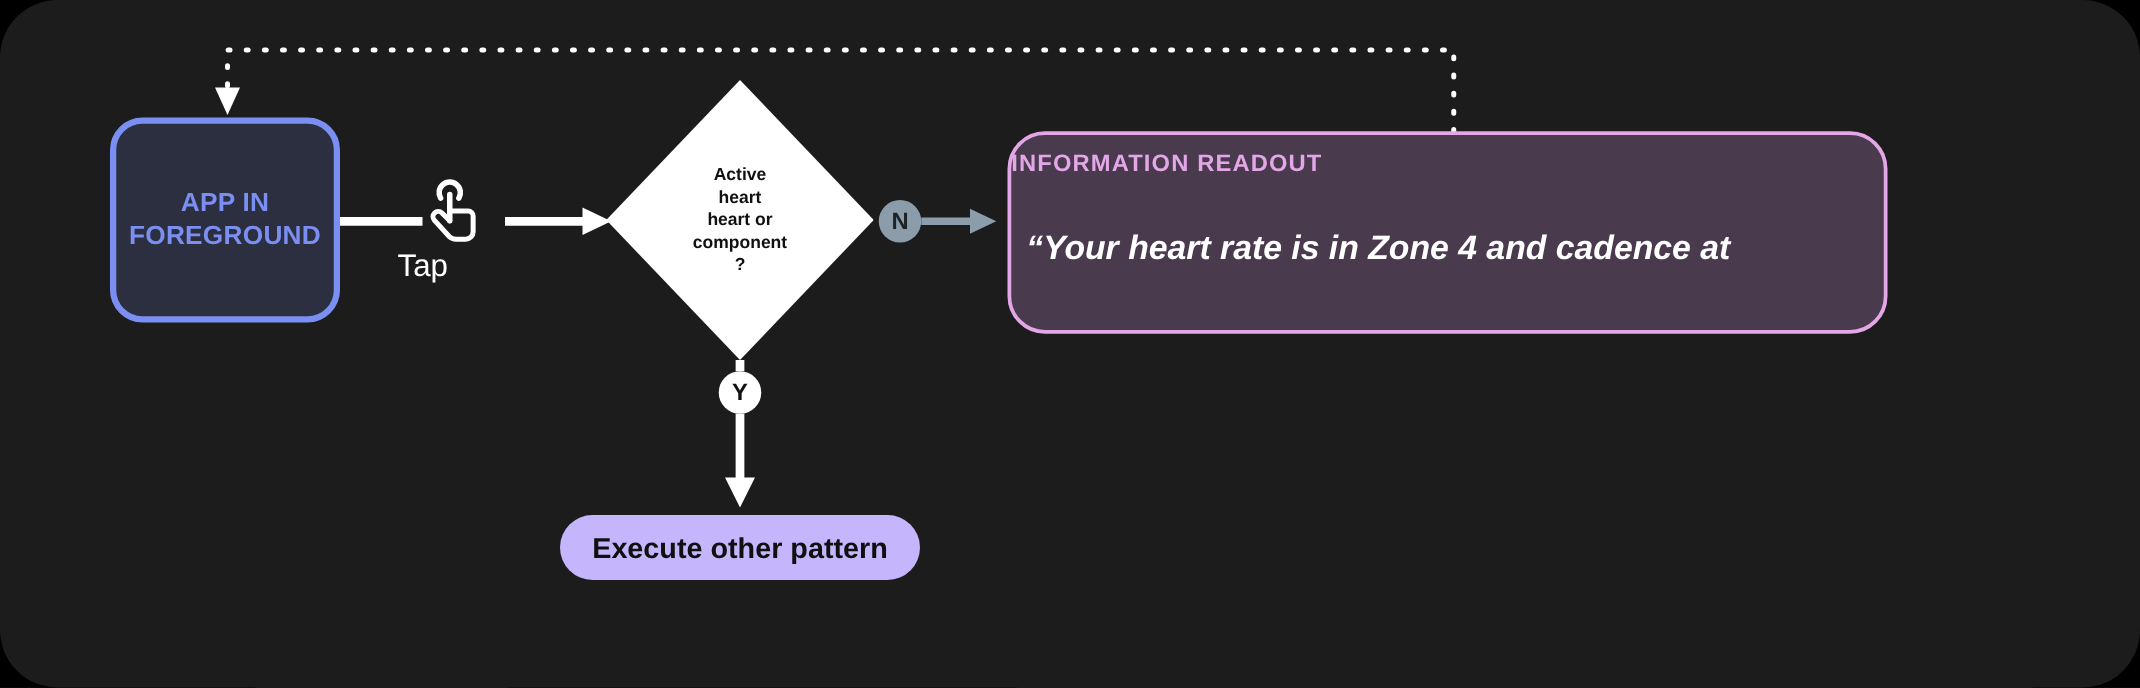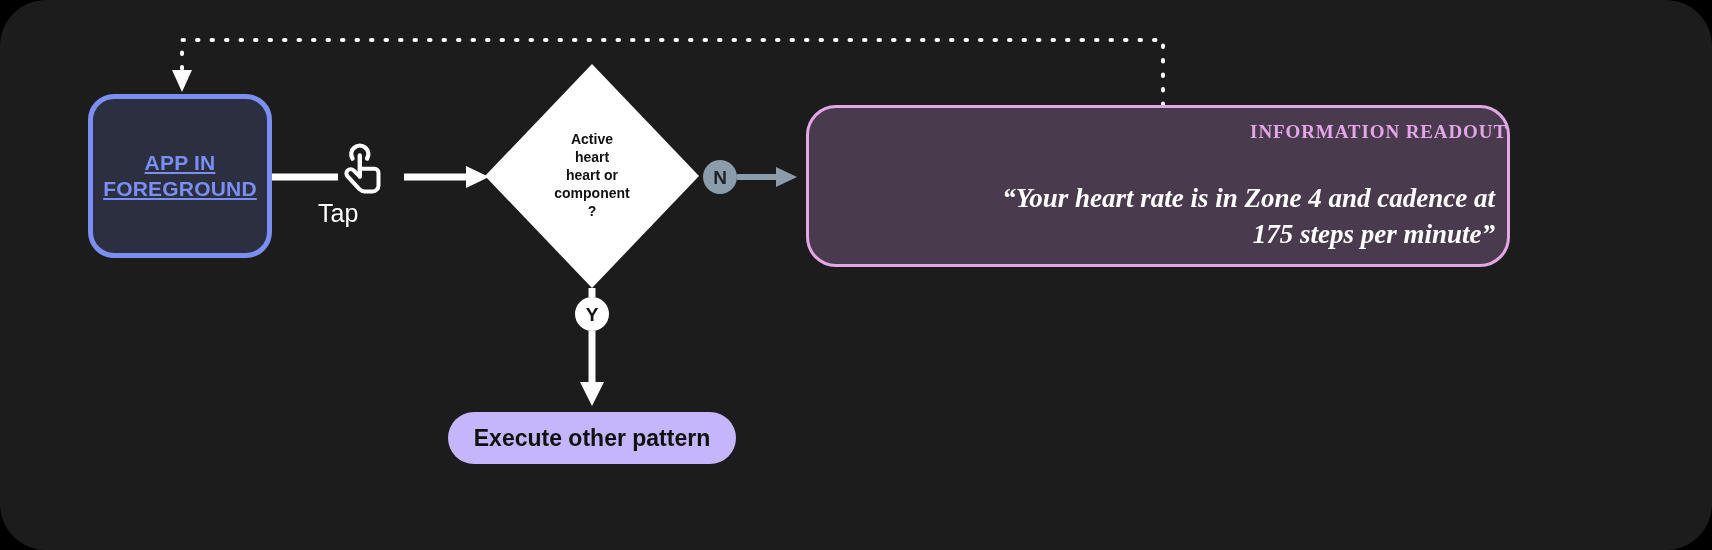--- a/index.html
+++ b/index.html
@@ -48,21 +48,20 @@
     align-items: center;
     justify-content: center;
   }
   #app-node .node-label {
     color: #7b8ef2;
     font-size: 21px;
     font-weight: bold;
     line-height: 1.22;
     text-align: center;
     letter-spacing: 0.2px;
-    text-decoration: underline;
   }
 
   #app-caption {
     position: absolute;
     left: 60px;
     top: 284px;
     width: 240px;
     text-align: center;
     color: #a9a9a9;
     font-size: 25px;
@@ -149,22 +148,21 @@
     position: absolute;
     left: 806px;
     top: 105px;
     width: 704px;
     height: 162px;
     box-sizing: border-box;
     background: #4a3a4e;
     border: 3px solid #e3a6e6;
     border-radius: 30px;
     padding-top: 14px;
-    text-align: right;
-    font-family: Liberation Serif, serif;
+    text-align: left;
   }
   #readout-title {
     color: #e3a6e6;
     font-size: 19px;
     font-weight: bold;
     letter-spacing: 0.9px;
     line-height: 1;
   }
   #readout-body {
     margin-top: 40px;
@@ -264,19 +262,18 @@
     </div>
   </div>
 
   <div class="badge" id="badge-n">N</div>
   <div class="badge" id="badge-y">Y</div>
 
   <div id="readout">
     <div id="readout-title">INFORMATION READOUT</div>
     <div id="readout-body">
       <span>“Your heart rate is in Zone 4 and cadence at</span><br>
-      <span>175 steps per minute”</span>
     </div>
   </div>
 
   <div id="execute-pill">Execute other pattern</div>
 
 </div>
 
 </body></html>

